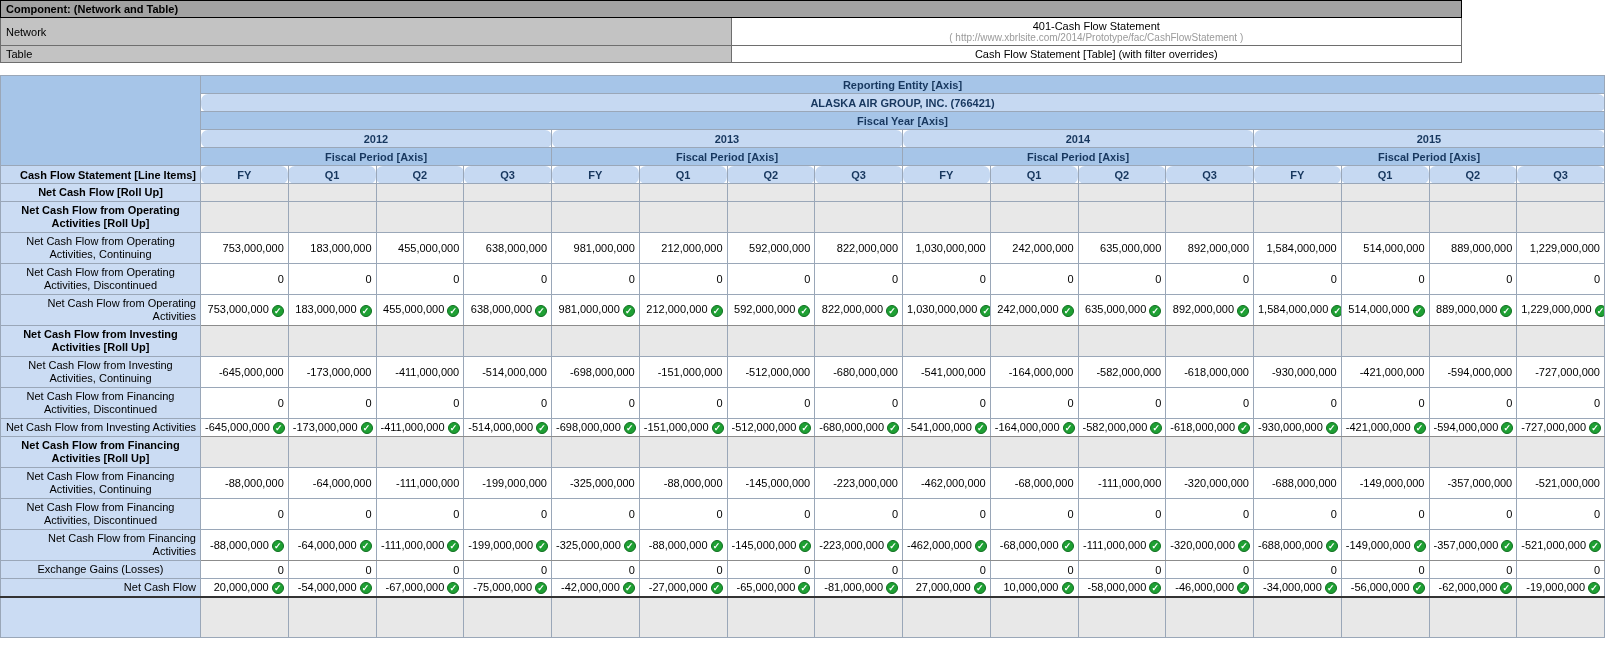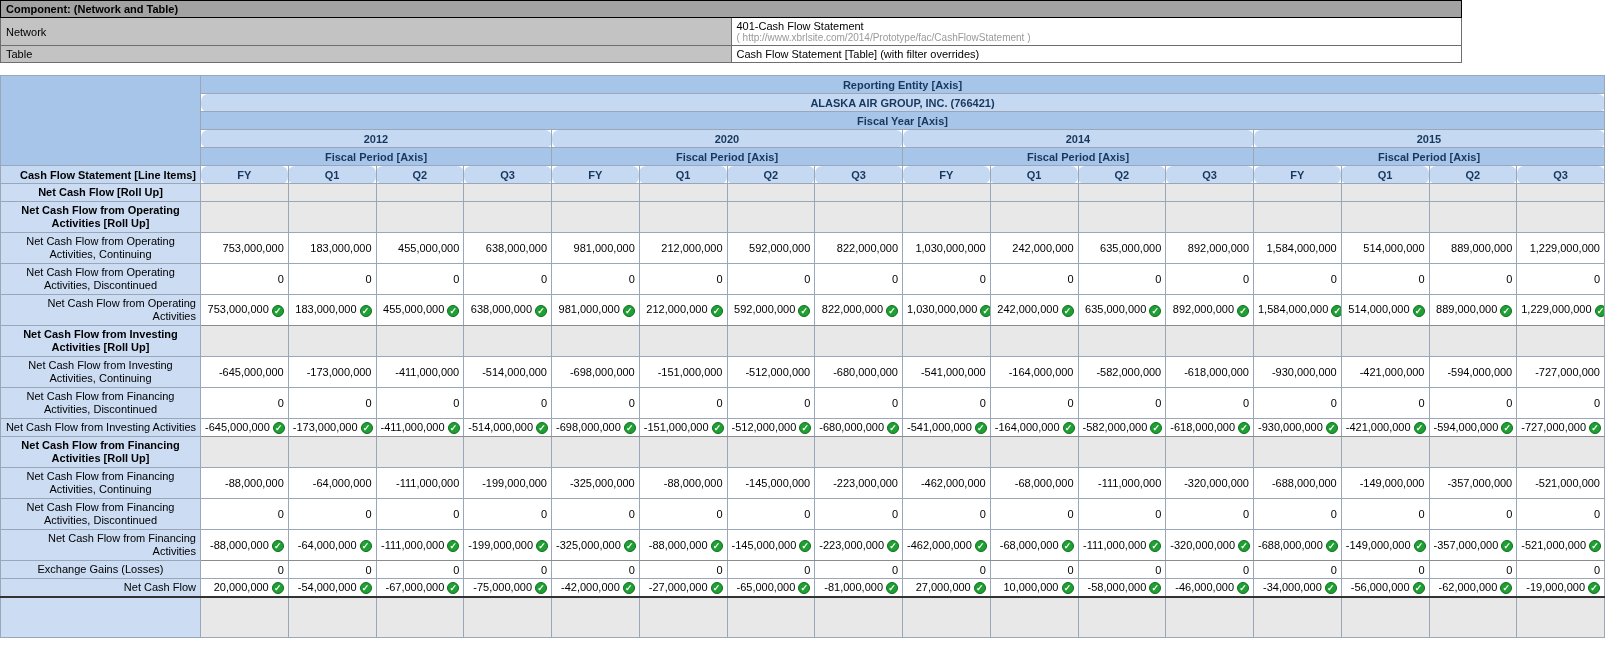--- a/index.html
+++ b/index.html
@@ -26,21 +26,21 @@
   .component-bar {
     background:#a2a2a2;
     font-weight:bold;
     border:1px solid #000 !important;
   }
   .meta-label {
     background:#c3c3c3;
     width:200px;
     vertical-align:middle !important;
   }
-  .meta-value { background:#fff; }
+  .meta-value { background:#fff;text-align:center; }
   .net-name { color:#000; }
   .net-url { color:#9a9a9a; font-size:10px; cursor:pointer; }
 
   .gap { height:12px; }
 
   
   table.grid {
     width:1605px;
     border-collapse:collapse;
     table-layout:fixed;
@@ -155,21 +155,21 @@
         <th class="axis" colspan="16">Reporting Entity [Axis]</th>
       </tr>
       <tr>
         <th class="hval" colspan="16">ALASKA AIR GROUP, INC. (766421)</th>
       </tr>
       <tr>
         <th class="axis" colspan="16">Fiscal Year [Axis]</th>
       </tr>
       <tr id="year-row">
           <th class="hval" colspan="4">2012</th>
-          <th class="hval" colspan="4">2020</th>
+          <th class="hval" colspan="4">2013</th>
           <th class="hval" colspan="4">2014</th>
           <th class="hval" colspan="4">2015</th>
         </tr>
       <tr id="fp-axis-row">
           <th class="axis" colspan="4">Fiscal Period [Axis]</th>
           <th class="axis" colspan="4">Fiscal Period [Axis]</th>
           <th class="axis" colspan="4">Fiscal Period [Axis]</th>
           <th class="axis" colspan="4">Fiscal Period [Axis]</th>
         </tr>
       <tr id="period-row">

